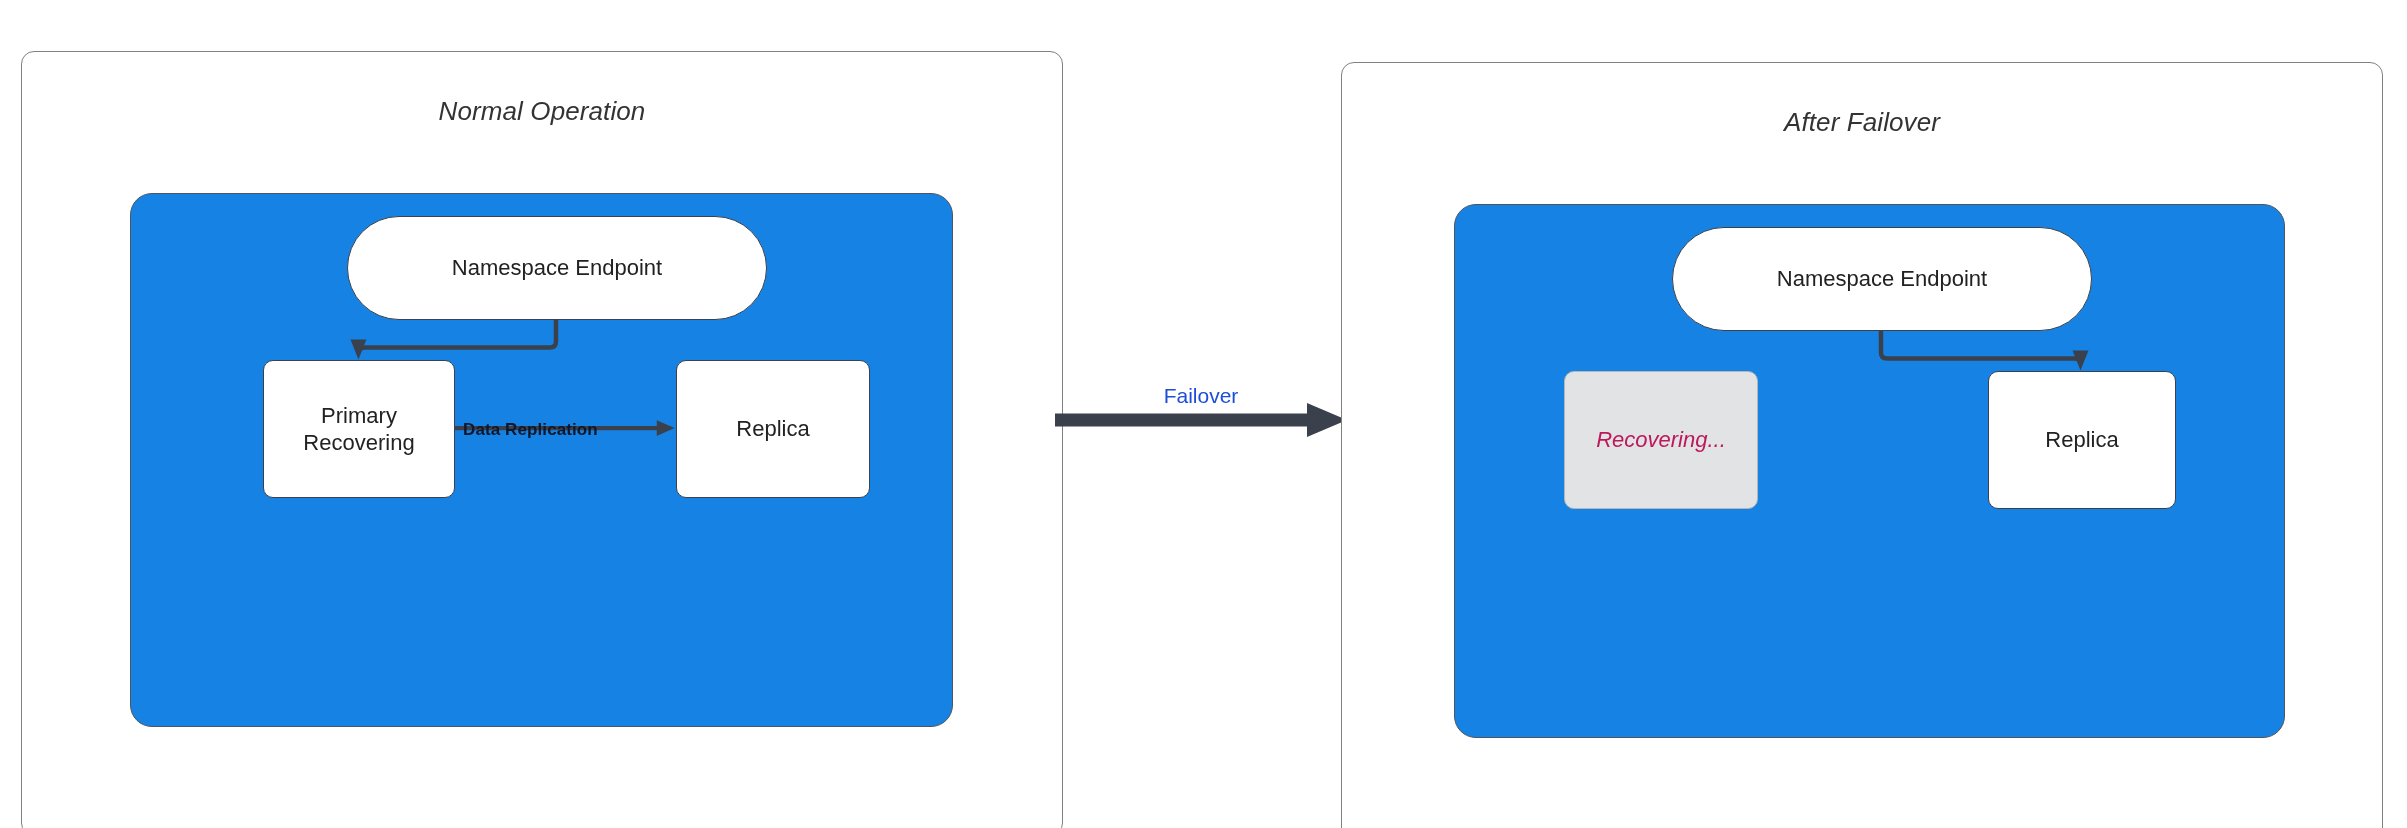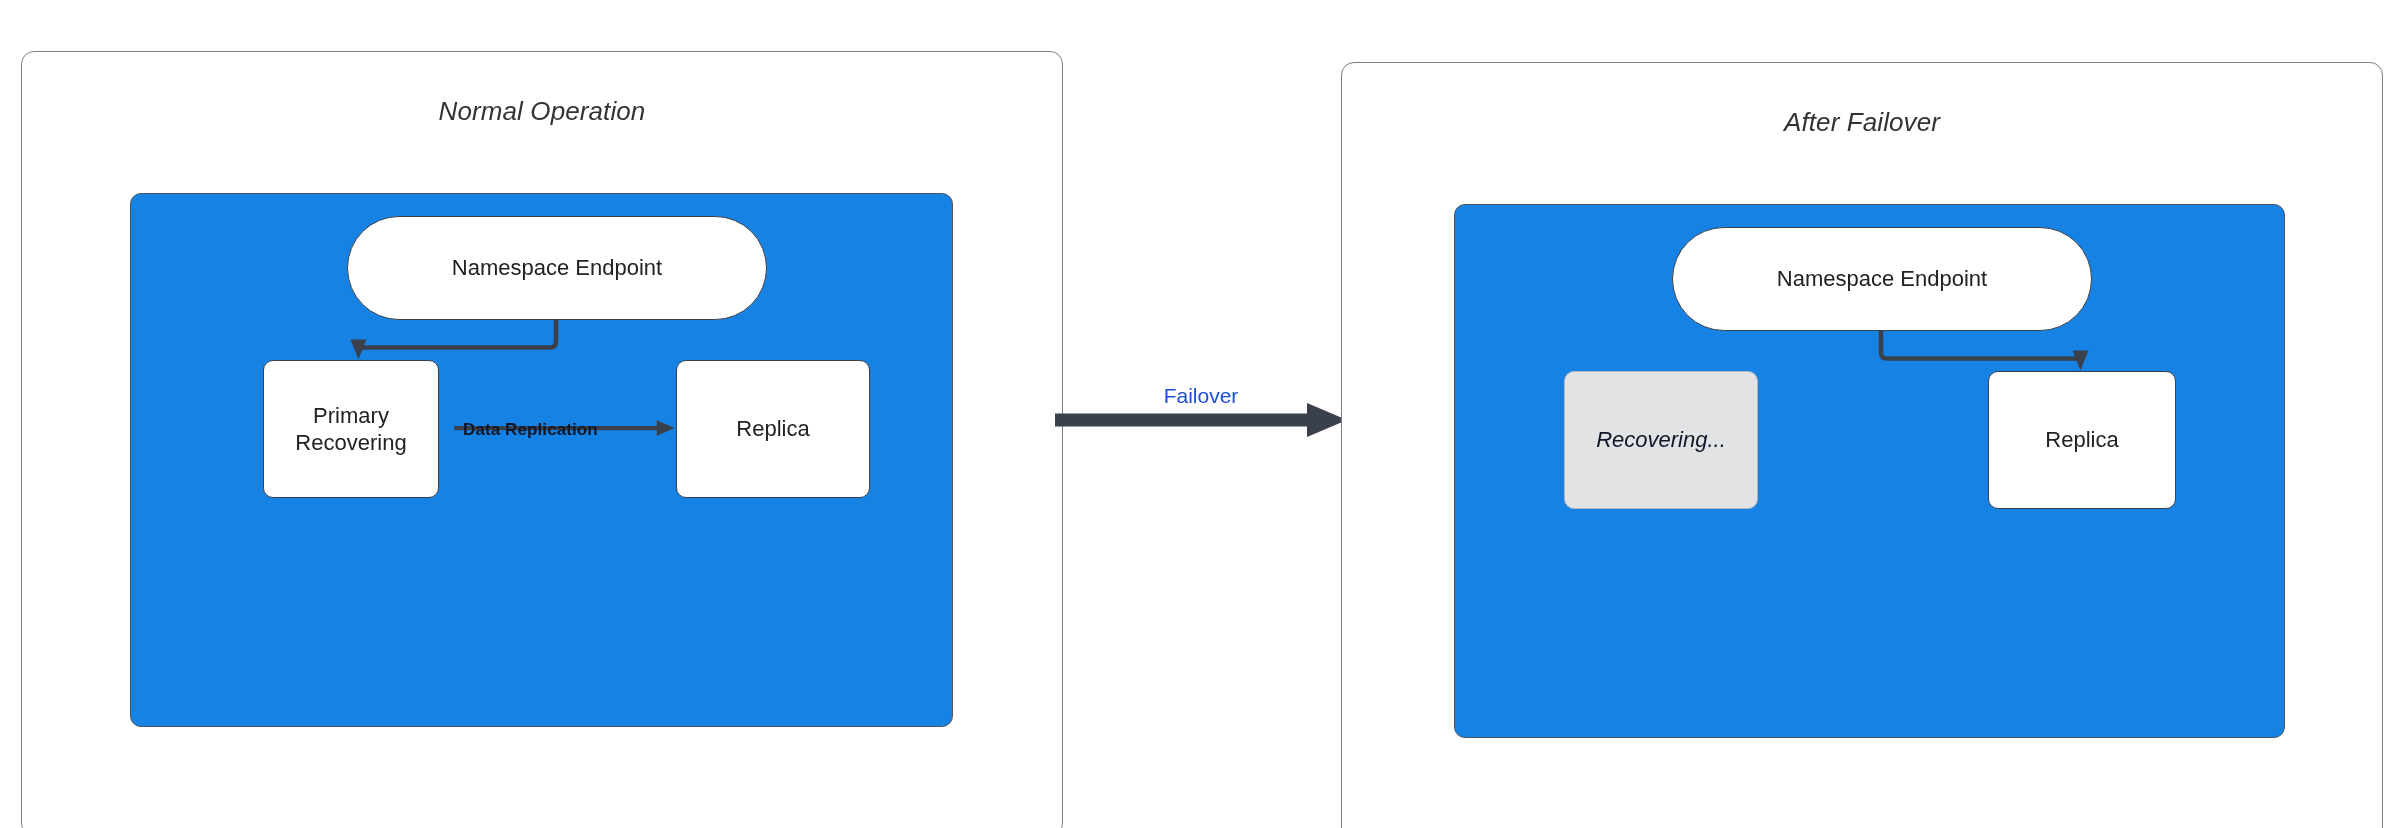--- a/index.html
+++ b/index.html
@@ -47,21 +47,21 @@
     letter-spacing: 0.1px;
     white-space: nowrap;
   }
 
   
   .blue-box {
     position: absolute;
     box-sizing: border-box;
     background: #1683e4;
     border: 1.6px solid #4f5560;
-    border-radius: 11px;
+    border-radius: 22px;
     padding-left: 19px;
   }
   #blue-left  { left: 108px; top: 141px; width: 823px; height: 534px; }
   #blue-right { left: 112px; top: 141px; width: 831px; height: 534px; }
 
   
   .node {
     position: absolute;
     box-sizing: border-box;
     background: #ffffff;
@@ -72,27 +72,27 @@
     text-align: center;
     color: #222222;
     font-size: 22px;
     line-height: 1.25;
   }
   .node.pill { border-radius: 60px; }
   .node.rect { border-radius: 10px; }
   .node.dim  {
     background: #e2e3e5;
     border-color: #b4b6ba;
-    color: #0f172a;
+    color: #be185d;
     font-style: italic;
   }
 
   
   #node-endpoint-left   { left: 216px; top: 22px;  width: 420px; height: 104px; }
-  #node-primary-left    { left: 132px; top: 166px; width: 176px; height: 138px; }
+  #node-primary-left    { left: 132px; top: 166px; width: 192px; height: 138px; }
   #node-replica-left    { left: 545px; top: 166px; width: 194px; height: 138px; }
 
   #node-endpoint-right  { left: 217px; top: 22px;  width: 420px; height: 104px; }
   #node-recovering-right{ left: 109px; top: 166px; width: 194px; height: 138px; }
   #node-replica-right   { left: 533px; top: 166px; width: 188px; height: 138px; }
 
   
   .edges {
     position: absolute;
     left: 0;

